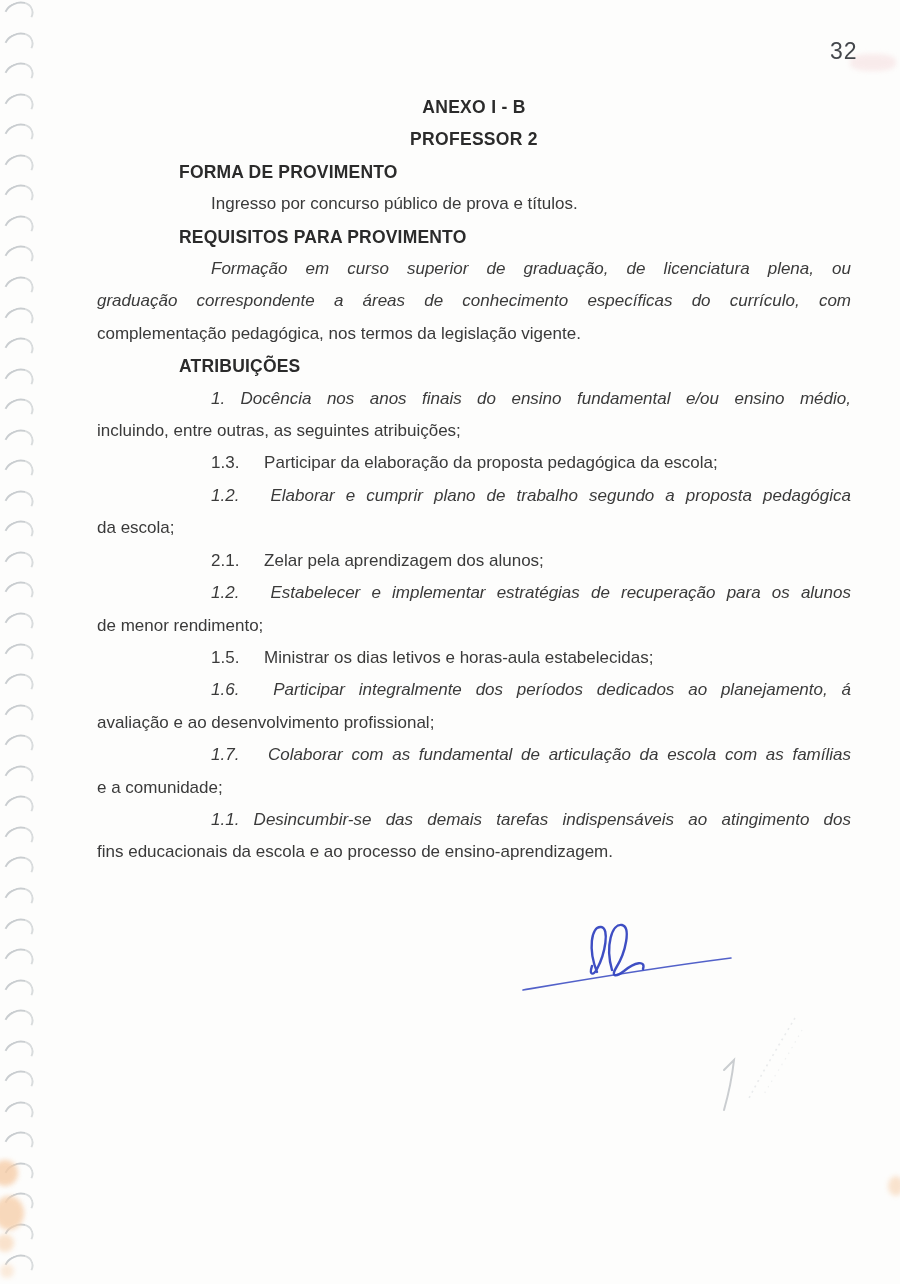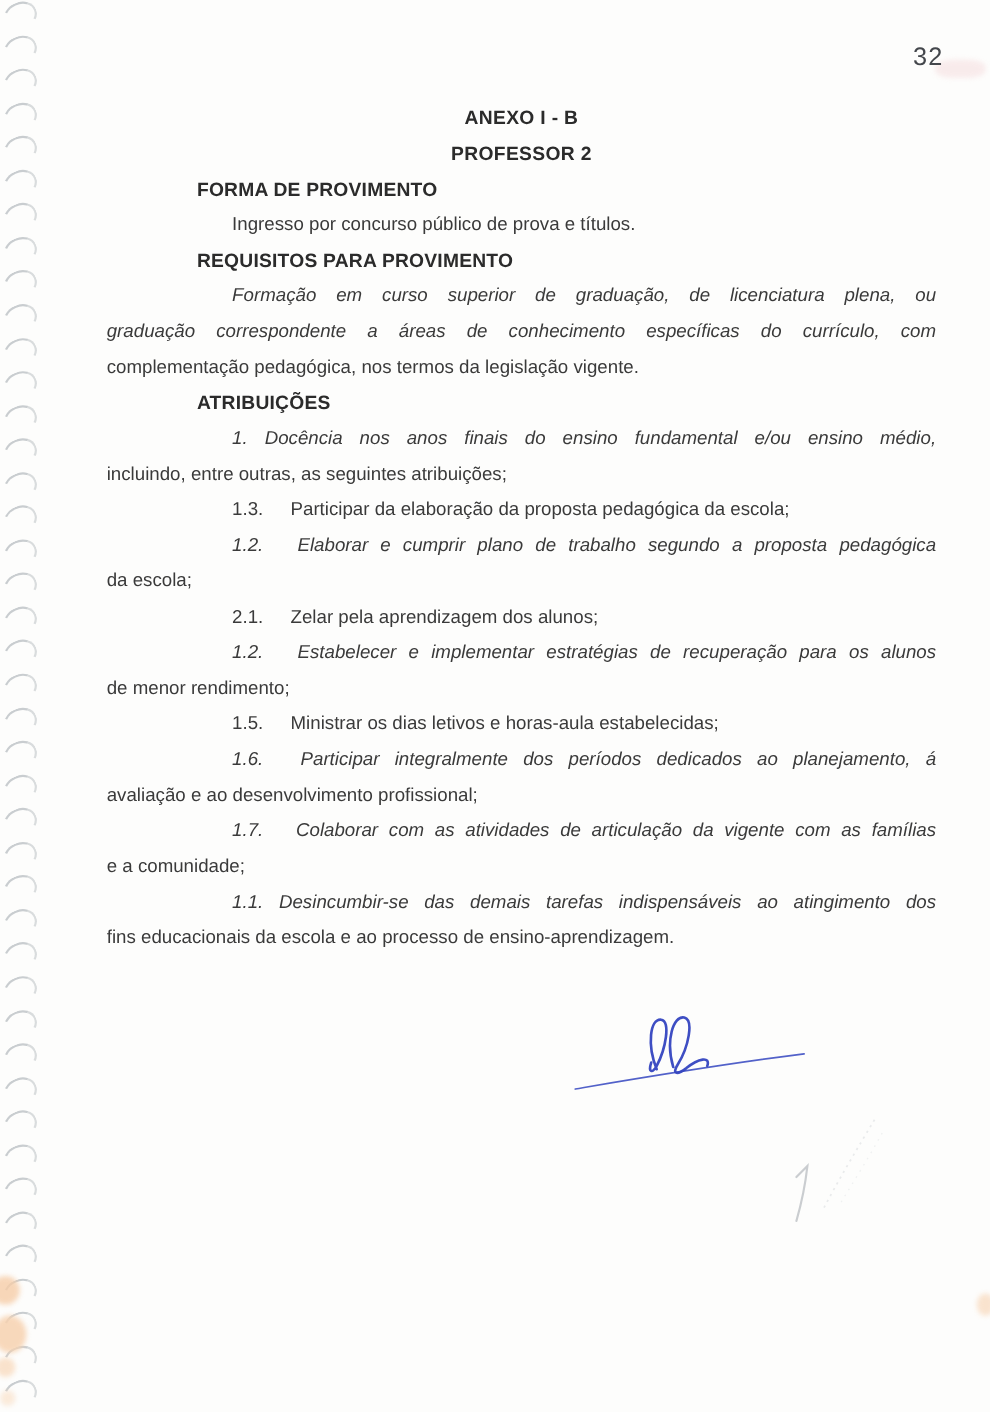--- a/index.html
+++ b/index.html
@@ -134,21 +134,21 @@
     <div class="line indent"><span class="num">2.1.</span> <span class="gap"></span><span>Zelar pela aprendizagem dos alunos;</span></div>
 
     <div class="line indent just"><span class="num">1.2.</span> <span class="gap"></span><span>Estabelecer e implementar estratégias de recuperação para os alunos</span></div>
     <div class="line">de menor rendimento;</div>
 
     <div class="line indent"><span class="num">1.5.</span> <span class="gap"></span><span>Ministrar os dias letivos e horas-aula estabelecidas;</span></div>
 
     <div class="line indent just"><span class="num">1.6.</span> <span class="gap"></span><span>Participar integralmente dos períodos dedicados ao planejamento, á</span></div>
     <div class="line">avaliação e ao desenvolvimento profissional;</div>
 
-    <div class="line indent just"><span class="num">1.7.</span> <span class="gap"></span><span>Colaborar com as atividades de articulação da vigente com as famílias</span></div>
+    <div class="line indent just"><span class="num">1.7.</span> <span class="gap"></span><span>Colaborar com as fundamental de articulação da escola com as famílias</span></div>
     <div class="line">e a comunidade;</div>
 
     <div class="line indent just"><span class="num">1.1.</span> <span>Desincumbir-se das demais tarefas indispensáveis ao atingimento dos</span></div>
     <div class="line">fins educacionais da escola e ao processo de ensino-aprendizagem.</div>
   </div>
 
   <svg class="signature" viewBox="0 0 245 105" fill="none">
     <path d="M8,78 C55,70 130,57 216,46" stroke="#3445c0" stroke-width="1.6" stroke-linecap="round" opacity=".85"></path>
     <path d="M82,60 C73,38 76,14 86,15 C95,16 90,42 82,57 C78,64 74,63 77,54" stroke="#3445c0" stroke-width="2.4" stroke-linecap="round" opacity=".95"></path>
     <path d="M97,58 C90,34 97,11 107,13 C116,15 111,40 101,56 C96,64 100,66 109,59 C120,50 131,48 128,57" stroke="#3445c0" stroke-width="2.4" stroke-linecap="round" opacity=".95"></path>

